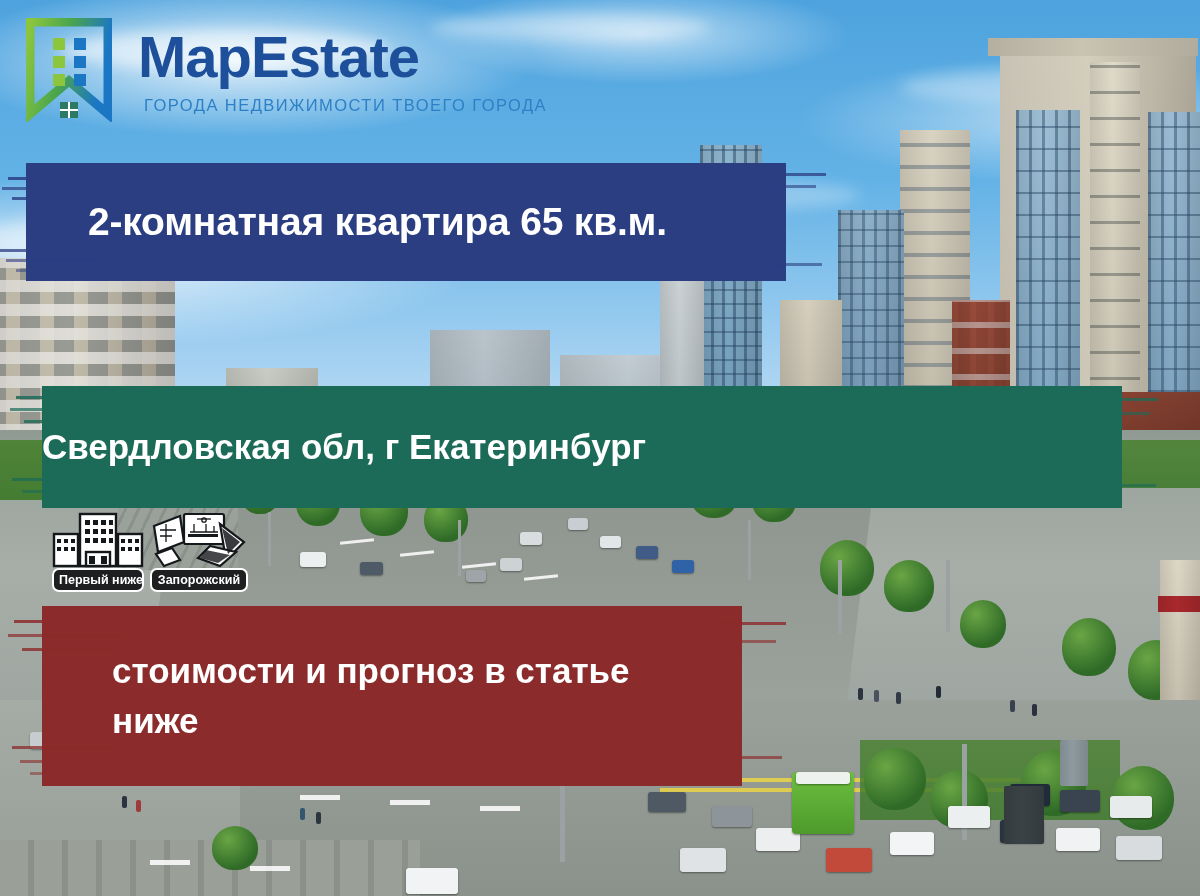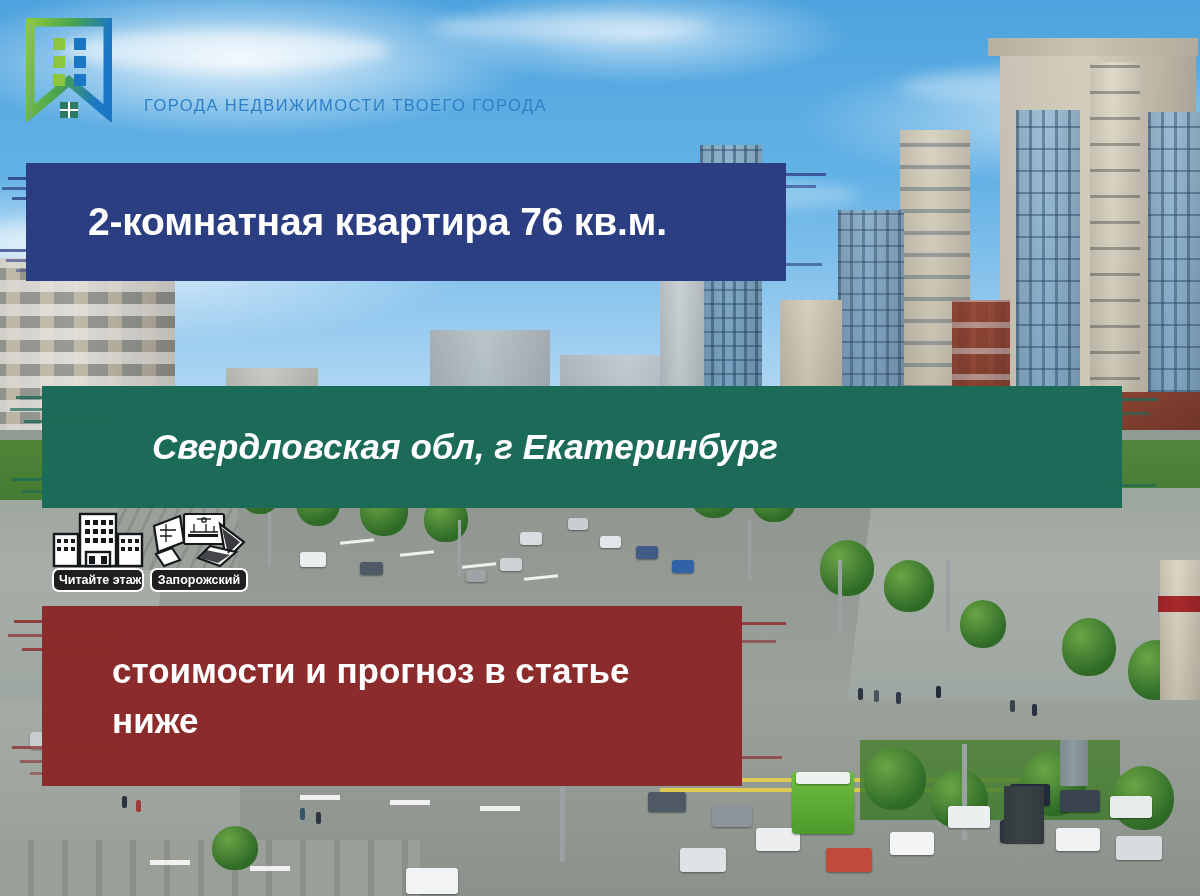--- a/index.html
+++ b/index.html
@@ -296,51 +296,54 @@
         <rect x="48" y="56" width="12" height="12" fill="#1b77c4"></rect>
         <g fill="#2c7a63">
           <rect x="34" y="84" width="18" height="16"></rect>
         </g>
         <g stroke="#ffffff" stroke-width="2">
           <line x1="43" y1="84" x2="43" y2="100"></line>
           <line x1="34" y1="92" x2="52" y2="92"></line>
         </g>
       </svg>
     </div>
+    <div class="logo-word">
+      <span>Map</span><span>Estate</span>
+    </div>
     <div class="logo-sub">ГОРОДА НЕДВИЖИМОСТИ ТВОЕГО ГОРОДА</div>
   </div>
 
   <div class="brush banner-title" style="left:26px; top:163px; width:760px; height:118px;">
     <div class="paint" style="background:#2C3E82;"></div>
 
     <div class="streak" style="left:-18px;top:14px;width:90px;background:#2C3E82;opacity:.85"></div>
     <div class="streak" style="left:-24px;top:24px;width:100px;background:#2C3E82;opacity:.7"></div>
     <div class="streak" style="left:-14px;top:34px;width:80px;background:#2C3E82;opacity:.8"></div>
     <div class="streak" style="left:-28px;top:86px;width:110px;background:#2C3E82;opacity:.75"></div>
     <div class="streak" style="left:-20px;top:96px;width:94px;background:#2C3E82;opacity:.6"></div>
     <div class="streak" style="left:-10px;top:106px;width:70px;background:#2C3E82;opacity:.5"></div>
 
     <div class="streak" style="left:740px;top:10px;width:60px;background:#2C3E82;opacity:.75"></div>
     <div class="streak" style="left:742px;top:22px;width:48px;background:#2C3E82;opacity:.6"></div>
     <div class="streak" style="left:744px;top:100px;width:52px;background:#2C3E82;opacity:.6"></div>
-    <div class="txt" style="padding-left:62px;">2-комнатная квартира 76 кв.м.</div>
+    <div class="txt" style="padding-left:62px;">2-комнатная квартира 65 кв.м.</div>
   </div>
 
 
   <div class="brush banner-addr" style="left:42px; top:386px; width:1080px; height:122px;">
     <div class="paint" style="background:#1C6B58;"></div>
     <div class="streak" style="left:-26px;top:10px;width:100px;background:#1C6B58;opacity:.85"></div>
     <div class="streak" style="left:-32px;top:22px;width:110px;background:#1C6B58;opacity:.7"></div>
     <div class="streak" style="left:-18px;top:34px;width:86px;background:#1C6B58;opacity:.8"></div>
     <div class="streak" style="left:-30px;top:92px;width:104px;background:#1C6B58;opacity:.75"></div>
     <div class="streak" style="left:-20px;top:104px;width:88px;background:#1C6B58;opacity:.6"></div>
     <div class="streak" style="left:1054px;top:12px;width:62px;background:#1C6B58;opacity:.75"></div>
     <div class="streak" style="left:1056px;top:26px;width:52px;background:#1C6B58;opacity:.6"></div>
     <div class="streak" style="left:1058px;top:98px;width:56px;background:#1C6B58;opacity:.65"></div>
-    <div class="txt" style="padding-left:110px;font-style:italic;">
+    <div class="txt" style="">
       <div>Свердловская обл, г Екатеринбург</div>
     </div>
   </div>
 
   <div class="badges">
 
     <div class="badge">
       <div class="art">
         <svg viewBox="0 0 92 62" width="92" height="62" aria-hidden="true">
           <g stroke="#15181b" stroke-width="2.4" fill="#ffffff">
@@ -372,21 +375,21 @@
               <rect x="76" y="31" width="4" height="4"></rect>
             <rect x="83" y="31" width="4" height="4"></rect>
             <rect x="69" y="39" width="4" height="4"></rect>
               <rect x="76" y="39" width="4" height="4"></rect>
             <rect x="83" y="39" width="4" height="4"></rect>
             <rect x="37" y="48" width="6" height="8"></rect>
               <rect x="49" y="48" width="6" height="8"></rect>
           </g>
         </svg>
       </div>
-      <div class="pill">Читайте этаж</div>
+      <div class="pill">Первый ниже</div>
     </div>
 
     <div class="badge wide">
       <div class="art">
         <svg viewBox="0 0 98 62" width="98" height="62" aria-hidden="true">
           <g stroke="#15181b" stroke-width="2.2" fill="#ffffff">
             <path d="M4 18 L30 8 L34 34 L8 44 Z"></path>
             <rect x="34" y="6" width="40" height="30" rx="2"></rect>
             <path d="M6 46 L22 40 L30 52 L14 58 Z"></path>
             <path d="M70 16 L94 34 L76 52 Z"></path>

